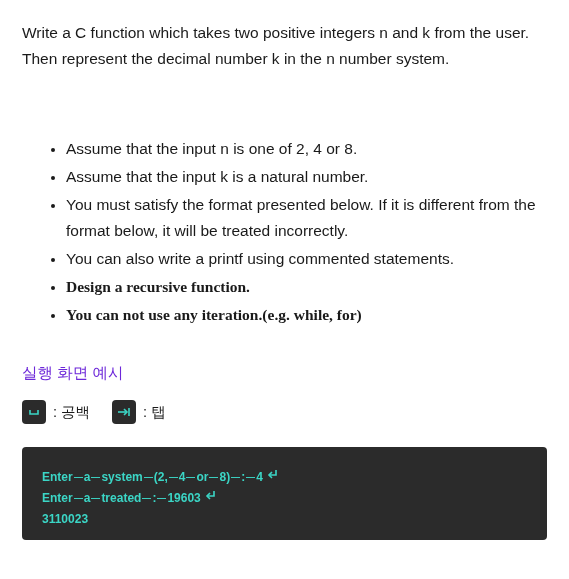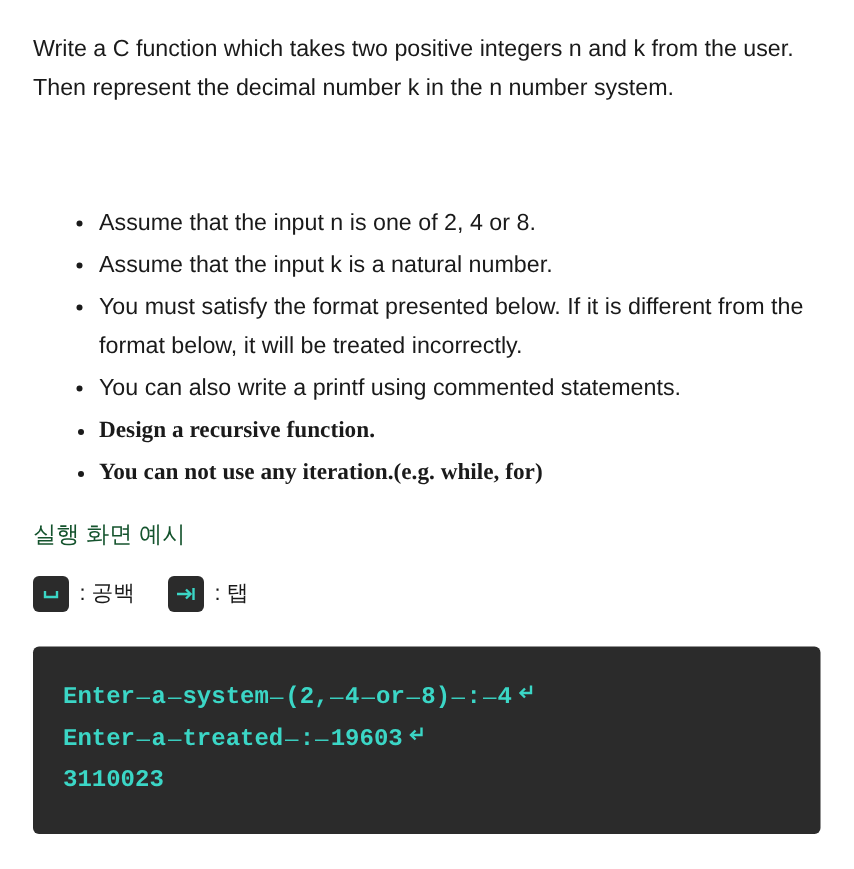--- a/index.html
+++ b/index.html
@@ -6,46 +6,46 @@
   body {
     font-family: -apple-system, BlinkMacSystemFont, "Segoe UI", "Malgun Gothic", Arial, sans-serif;
     color: #1a1a1a;
     background: #fff;
     padding: 20px 22px;
     width: 569px;
     font-size: 15.5px;
     line-height: 1.68;
   }
   .intro { margin-bottom: 64px; }
-  .bullets { padding-left: 44px; margin-bottom: 16px; }
+  .bullets { padding-left: 44px; margin-bottom: 32px; }
   .bullets li { margin-bottom: 2px; padding-left: 0; }
   .bullets li::marker { font-size: 14px; }
   .bold { font-weight: 700; font-family: Liberation Serif, serif; }
-  .section-title { font-size: 15.5px; font-weight: 400; margin-bottom: 14px; color: #14532d; }
+  .section-title { font-size: 15.5px; font-weight: 400; margin-bottom: 14px; color: #6d28d9; }
   .legend { display: flex; gap: 22px; align-items: center; margin-bottom: 22px; }
   .legend-item { display: flex; align-items: center; gap: 7px; font-size: 14.5px; }
   .legend-icon {
     width: 24px; height: 24px;
     background: #2b2b2b;
     border-radius: 4px;
     display: inline-flex;
     align-items: center;
     justify-content: center;
     color: #3bd6c6;
     font-size: 13px;
     font-weight: 600;
   }
   .legend-icon svg { display: block; }
   .code-block {
     background: #2b2b2b;
     color: #3bd6c6;
     border-radius: 4px;
-    padding: 20px 20px 22px 20px;
-    font-family: Liberation Mono, monospace;
-    font-size: 16px;
+    padding: 20px 20px 11px 20px;
+    font-family: Liberation Sans, sans-serif;
+    font-size: 12px;
     font-weight: 700;
     line-height: 1.7;
   }
   .code-line { white-space: nowrap; }
   .ws { opacity: 0.95; }
   .u { display: inline-block; width: 9px; border-bottom: 1.5px solid #3bd6c6; margin: 0 1px 3px 1px; }
   .nl-icon { display: inline-block; vertical-align: middle; margin-left: 2px; }
   .nl-icon svg { display: inline-block; }
 </style>
 </head>

